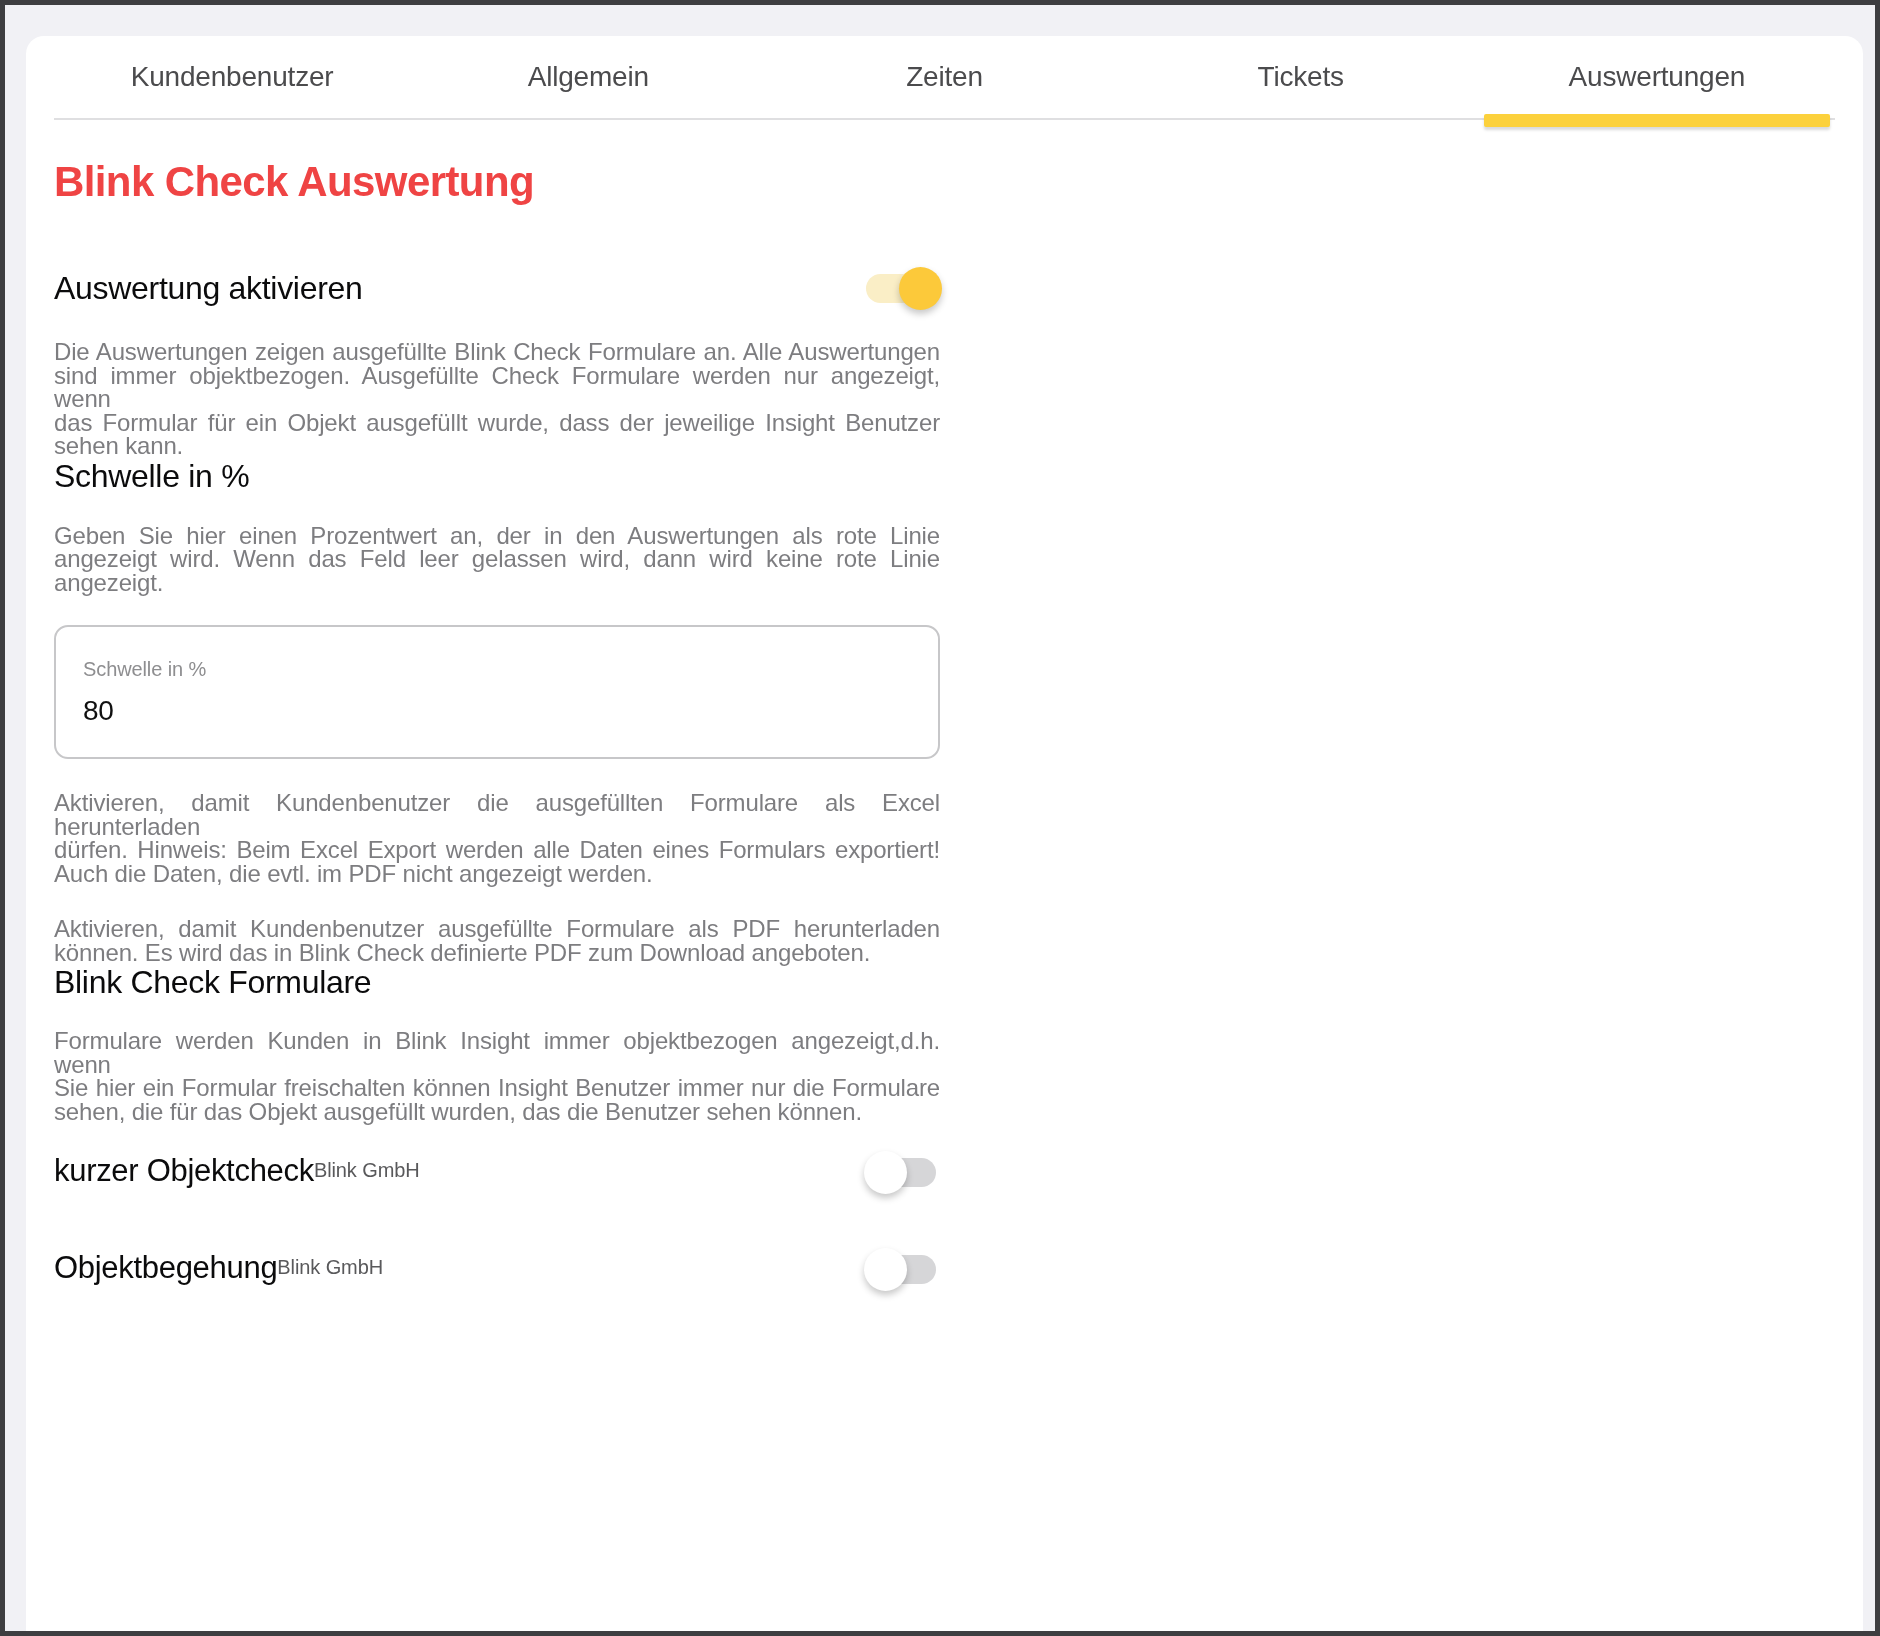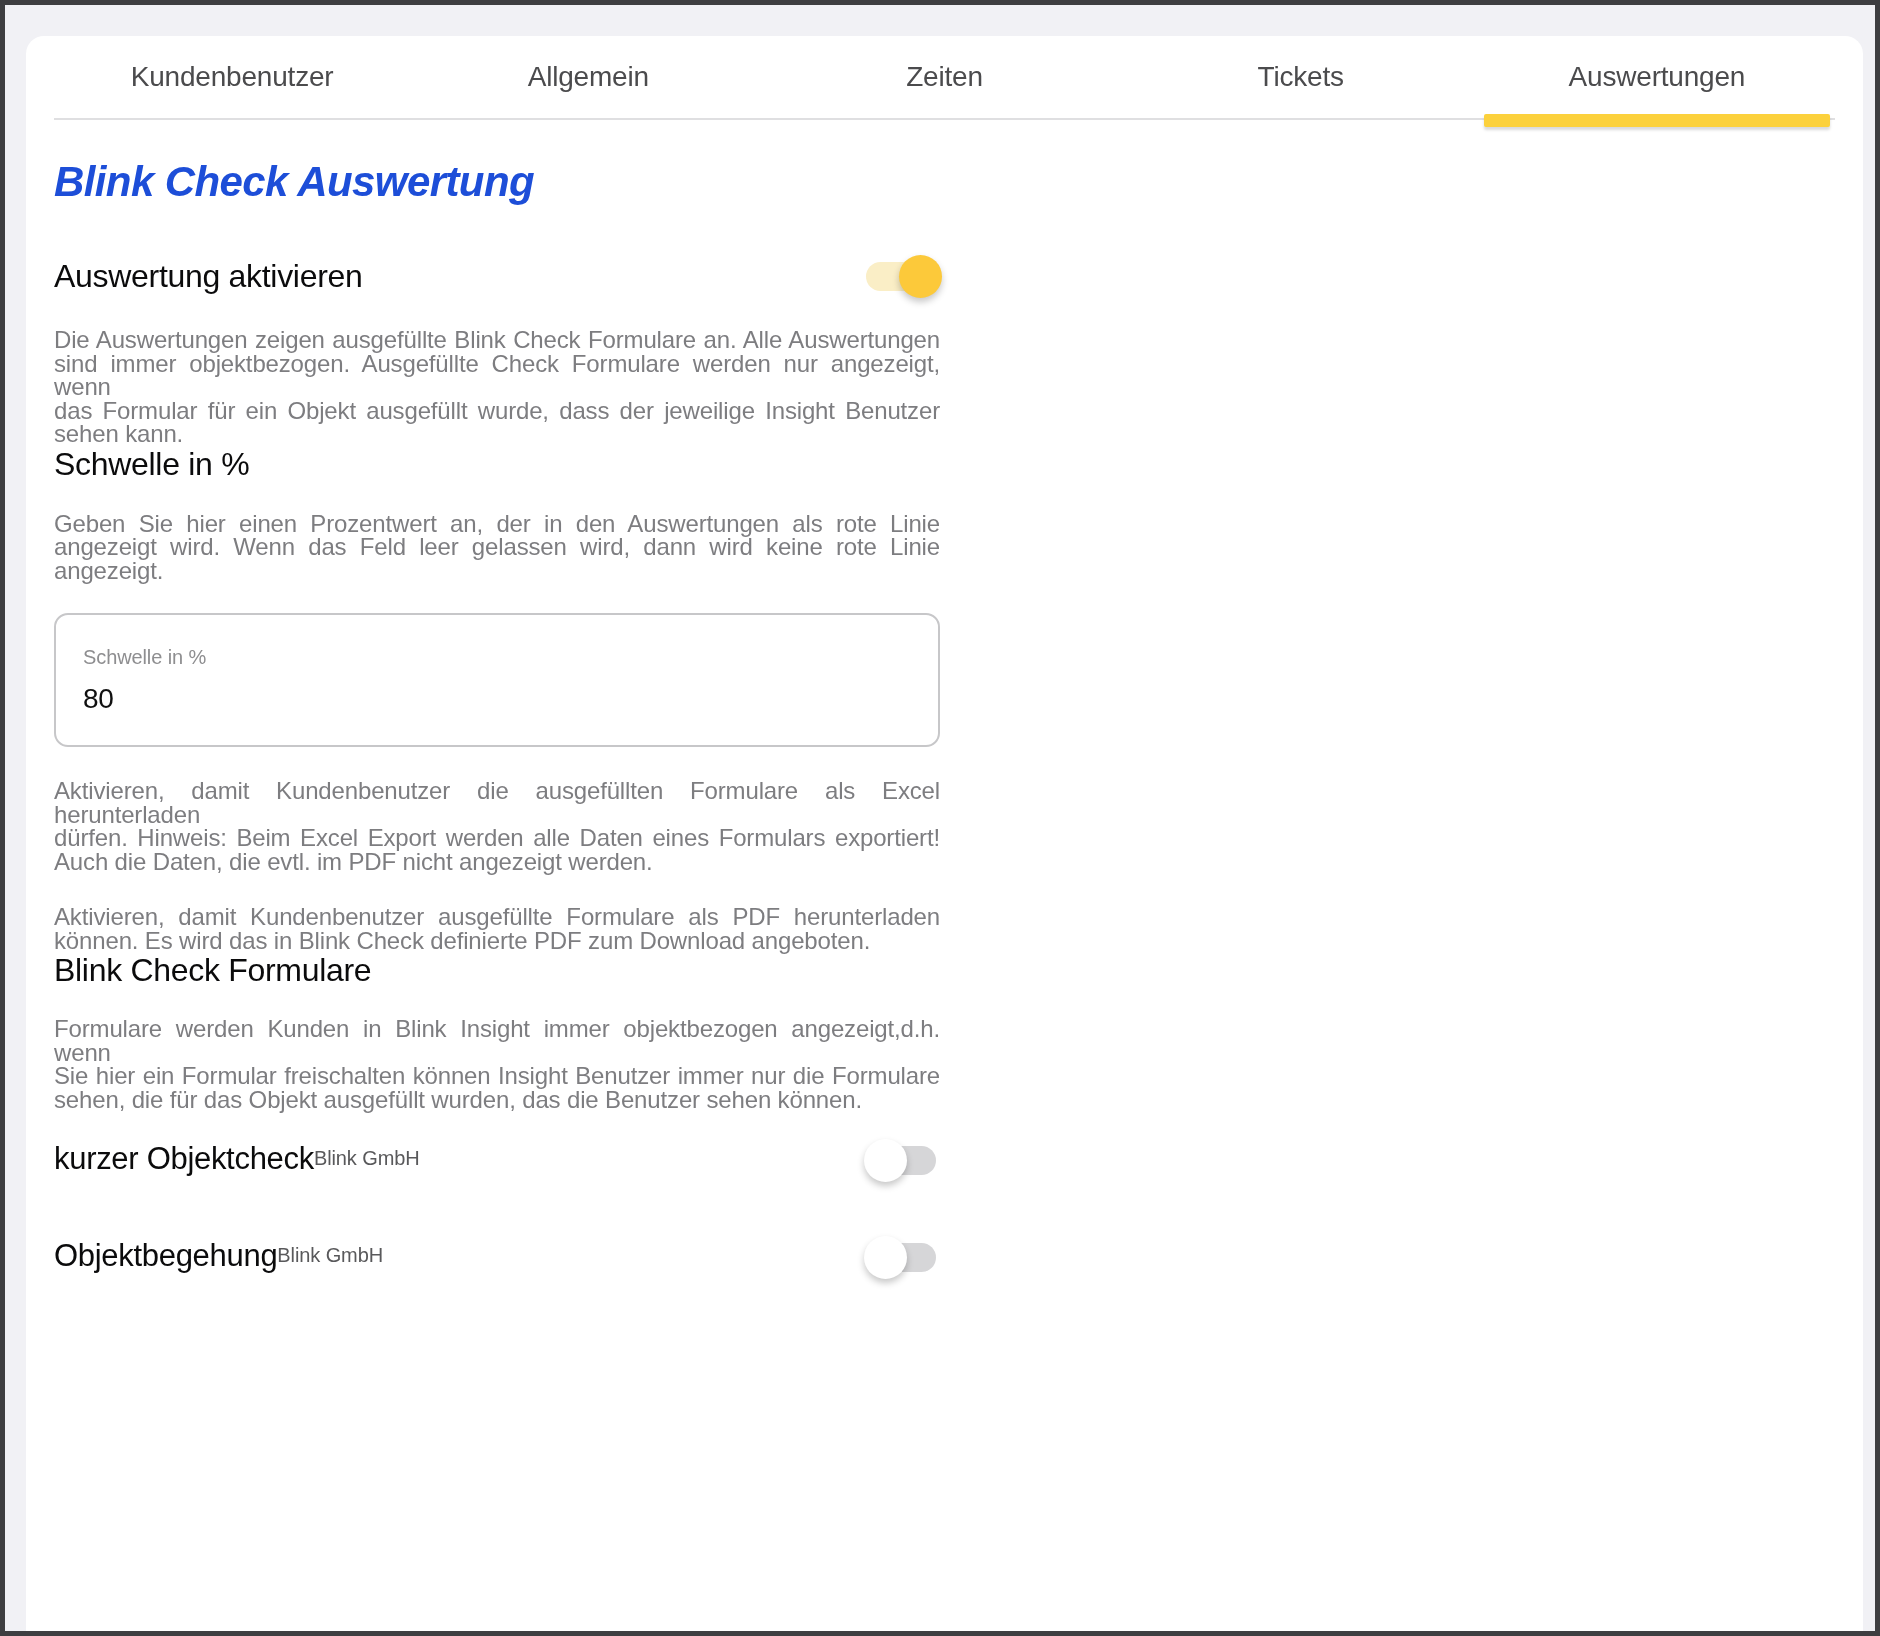--- a/index.html
+++ b/index.html
@@ -43,36 +43,35 @@
     background:#fcd13c;
     box-shadow:0 3px 3px rgba(0,0,0,0.15);
   }
   
   .content {
     padding:0 28px;
     width:944px;
   }
   h1 {
     margin:38px 0 0 0;
-    font-size:42px; font-weight:600; color:#1d4ed8;
+    font-size:42px; font-weight:600; color:#ef4444;
     letter-spacing:-0.6px;
     line-height:48px;
-    font-style:italic;
   }
   .setting-row {
     display:flex; align-items:center; justify-content:space-between;
     width:886px;
     height:44px;
   }
   .setting-label {
     font-size:32px; font-weight:400; color:#0b0b0c;
     letter-spacing:-0.3px;
     line-height:37px;
   }
-  .mt48 { margin-top:48px; }
+  .mt48 { margin-top:60px; }
   .mt66 { margin-top:66px; }
   .mt70 { margin-top:70px; }
   h2.section-heading {
     margin:0;
     font-size:32px; font-weight:400; color:#0b0b0c;
     letter-spacing:-0.3px;
     line-height:37px;
   }
   .mt64 { margin-top:64px; }
   .mt58 { margin-top:58px; }

